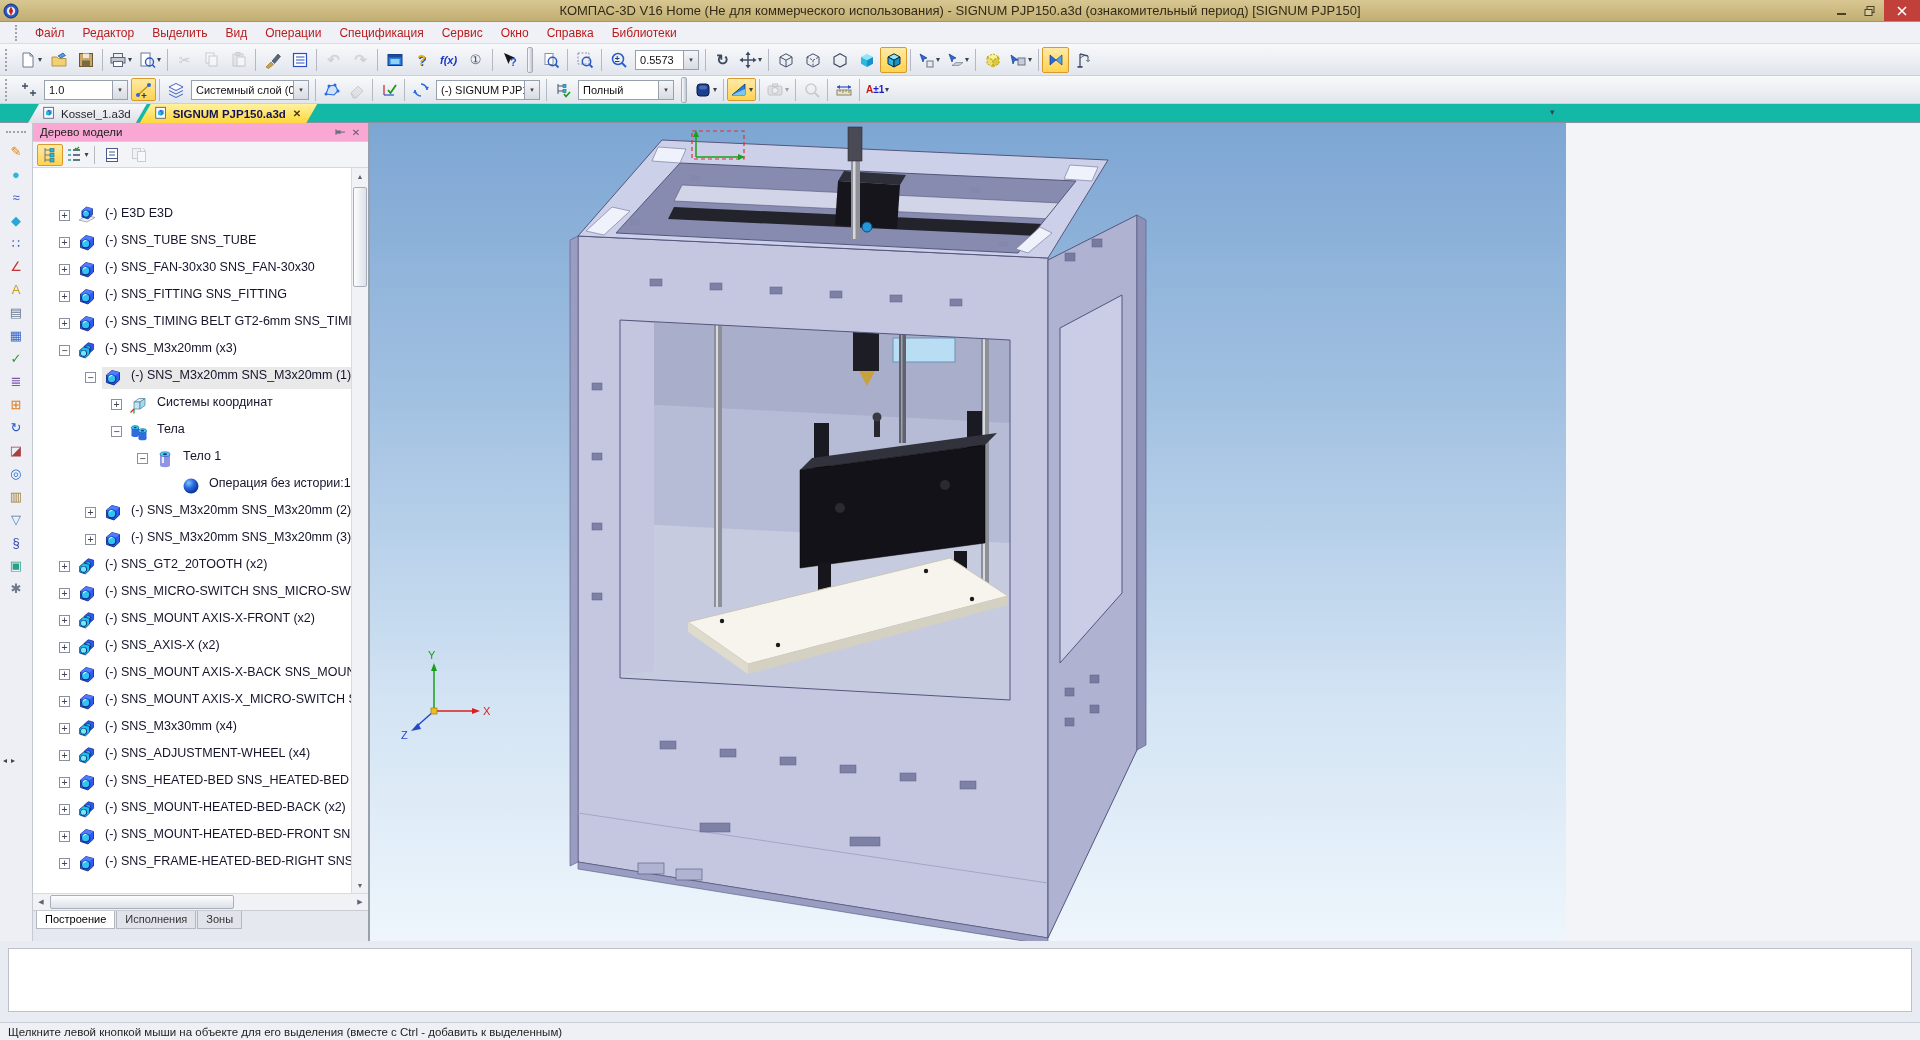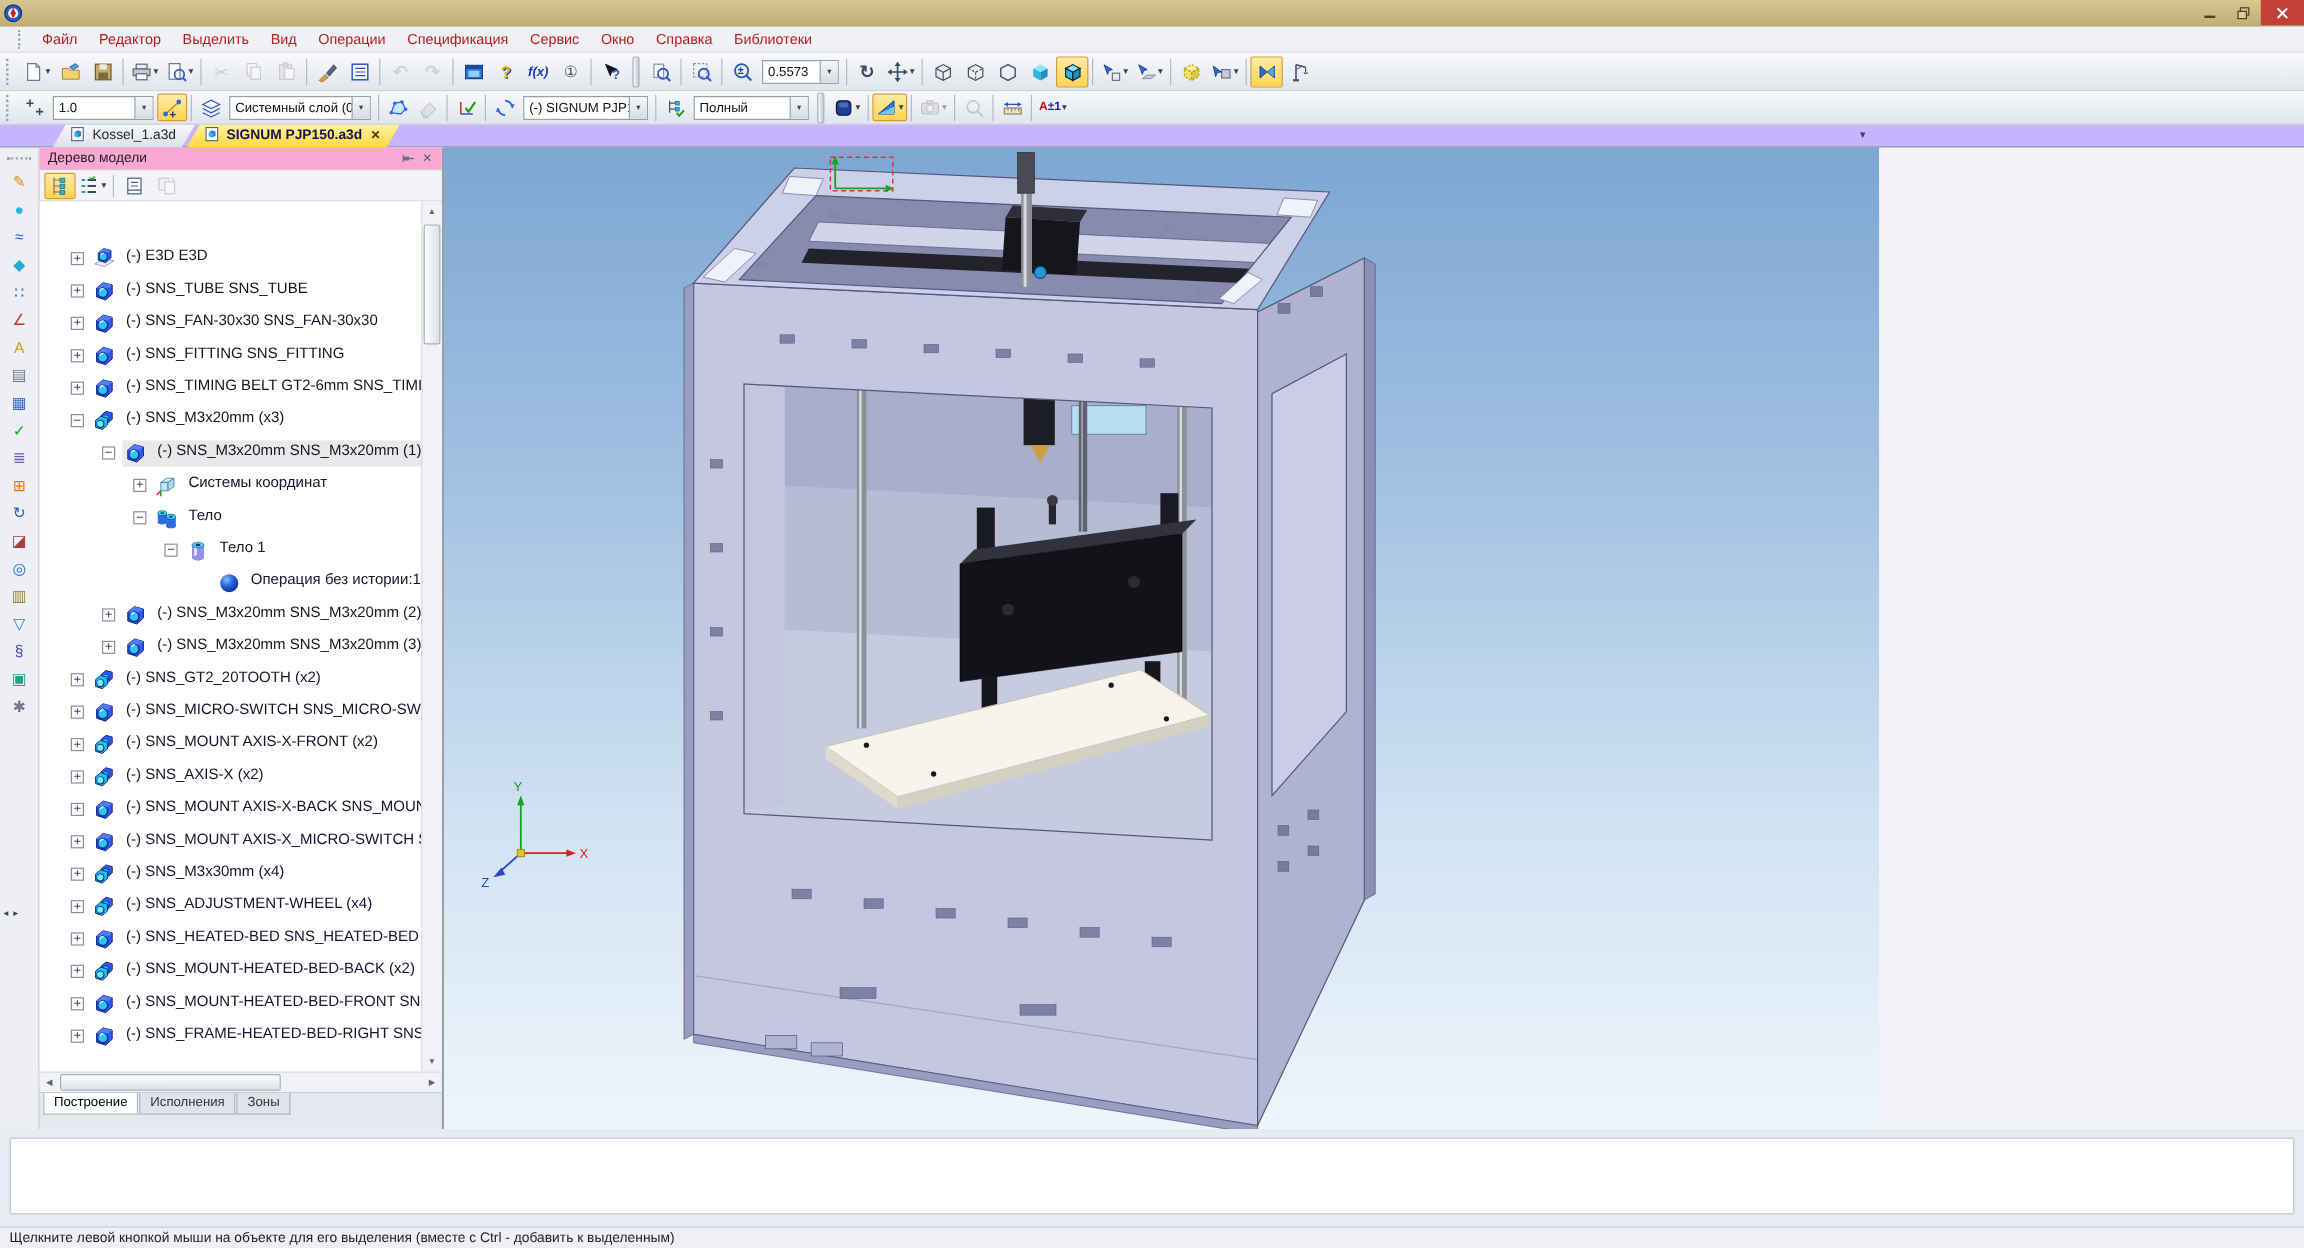--- a/index.html
+++ b/index.html
@@ -25,21 +25,21 @@
   .tbtn{min-width:27px;height:26px;display:flex;align-items:center;justify-content:center;gap:1px;border:1px solid transparent;border-radius:2px;padding:0 2px;}
   .tb2 .tbtn{height:23px;min-width:25px;}
   .tbtn.active{background:linear-gradient(#ffeaa6,#ffd351);border-color:#d89a2b;}
   .tbtn.dis{opacity:.45;filter:grayscale(.9);}
   .ticn{display:flex;align-items:center;justify-content:center;width:18px;height:18px;}
   .dd{font-size:8px;color:#3a4250;line-height:8px;}
   .combo{height:20px;background:#fff;border:1px solid #97a0ad;display:flex;align-items:center;margin:0 3px;font-size:11px;color:#111;}
   .cval{padding-left:4px;white-space:nowrap;overflow:hidden;flex:1;}
   .cbtn{width:15px;height:100%;background:linear-gradient(#f5f6f8,#d7dbe2);border-left:1px solid #97a0ad;display:flex;align-items:center;justify-content:center;font-size:7px;color:#3a4250;}
   
-  .tabstrip{height:19px;background:#c4b5fd;border-bottom:1px solid #8a90a0;display:flex;align-items:center;padding-left:44px;position:relative;}
+  .tabstrip{height:19px;background:#14b8a6;border-bottom:1px solid #8a90a0;display:flex;align-items:flex-start;padding-left:28px;position:relative;}
   .doctab{height:19px;display:flex;align-items:center;gap:5px;padding:0 16px 0 14px;font-size:11.5px;color:#24282e;background:linear-gradient(#f7f8fa,#dde0e7);clip-path:polygon(11px 0,100% 0,calc(100% - 11px) 100%,0 100%);margin-right:-7px;position:relative;}
   .doctab.active{background:linear-gradient(#fff1a0,#ffd83c);font-weight:bold;color:#141452;z-index:2;}
   .tabclose{font-size:10px;font-weight:bold;color:#4a3c00;margin-left:2px;}
   .tab-chevron{position:absolute;left:1550px;top:3px;font-size:9px;color:#3a4250;}
   
   .main{position:absolute;top:123px;left:0;width:1920px;height:818px;display:flex;}
   .compact{width:33px;background:#edeff4;border-right:1px solid #c5c9d1;position:relative;padding-top:8px;}
   .compact .grip2{height:5px;border-top:2px dotted #9ea5b2;margin:0 6px 4px 6px;}
   .cpbtn{width:28px;height:23px;margin:0 auto;display:flex;align-items:center;justify-content:center;font-size:13px;}
   .cp-arrows{position:absolute;top:633px;left:3px;display:flex;font-size:8px;color:#3a4250;gap:4px;}
@@ -86,20 +86,21 @@
 <body>
 
 <div class="titlebar">
   <span class="appicon">
     <svg viewBox="0 0 16 16" width="16" height="16">
         <circle cx="8" cy="8" r="7" fill="#2a5ac8" stroke="#14306a"></circle>
         <circle cx="8" cy="8" r="4.2" fill="#e8f0fa"></circle>
         <path d="M8 3.5l2.2 4.5L8 12.5 5.8 8z" fill="#c82020"></path>
       </svg>
   </span>
+  <span class="titletext">КОМПАС-3D V16 Home  (Не для коммерческого использования) - SIGNUM PJP150.a3d (ознакомительный период) [SIGNUM PJP150]</span>
   <span class="winbtns">
     <span class="wbtn">
         <svg width="14" height="12" viewBox="0 0 14 12">
           <rect x="2" y="8" width="9" height="2" fill="#4a3f28"></rect>
         </svg>
       </span>
     <span class="wbtn">
         <svg width="14" height="12" viewBox="0 0 14 12">
           <rect x="4" y="1.5" width="7" height="6" fill="none" stroke="#4a3f28"></rect>
           <rect x="2" y="4.5" width="7" height="6" fill="#d9cda2" stroke="#4a3f28"></rect>
@@ -874,21 +875,21 @@
                   <rect x="2.5" y="5.5" width="7.5" height="8" fill="#2f6ce0"></rect>
                   <ellipse cx="6.2" cy="13.3" rx="3.75" ry="1.8" fill="#2f6ce0"></ellipse>
                   <ellipse cx="6.2" cy="5.6" rx="3.75" ry="2" fill="#3fd2f4" stroke="#0a3a7a" stroke-width="0.5"></ellipse>
                   <ellipse cx="6.2" cy="5.6" rx="1.5" ry="0.8" fill="#0a3a7a"></ellipse>
                   <rect x="9.5" y="8.6" width="8" height="8" fill="#2f6ce0"></rect>
                   <ellipse cx="13.5" cy="16.4" rx="4" ry="1.9" fill="#2f6ce0"></ellipse>
                   <ellipse cx="13.5" cy="8.7" rx="4" ry="2.1" fill="#3fd2f4" stroke="#0a3a7a" stroke-width="0.5"></ellipse>
                   <ellipse cx="13.5" cy="8.7" rx="1.6" ry="0.85" fill="#0a3a7a"></ellipse>
                 </svg>
               </span>
-              <span class="tlabel">Тело</span>
+              <span class="tlabel">Тела</span>
             </span>
           </div>
           <div class="trow" style="padding-left: 104px;">
             <span class="exp">−</span>
             <span class="rowbody">
               <span class="ticon">
                 <svg viewBox="0 0 20 20" width="20" height="20">
                   <rect x="5" y="5" width="10" height="11" fill="#8f93e8"></rect>
                   <rect x="6.8" y="5" width="2.2" height="11" fill="#e8e9fb"></rect>
                   <ellipse cx="10" cy="16" rx="5" ry="2.2" fill="#8f93e8"></ellipse>

